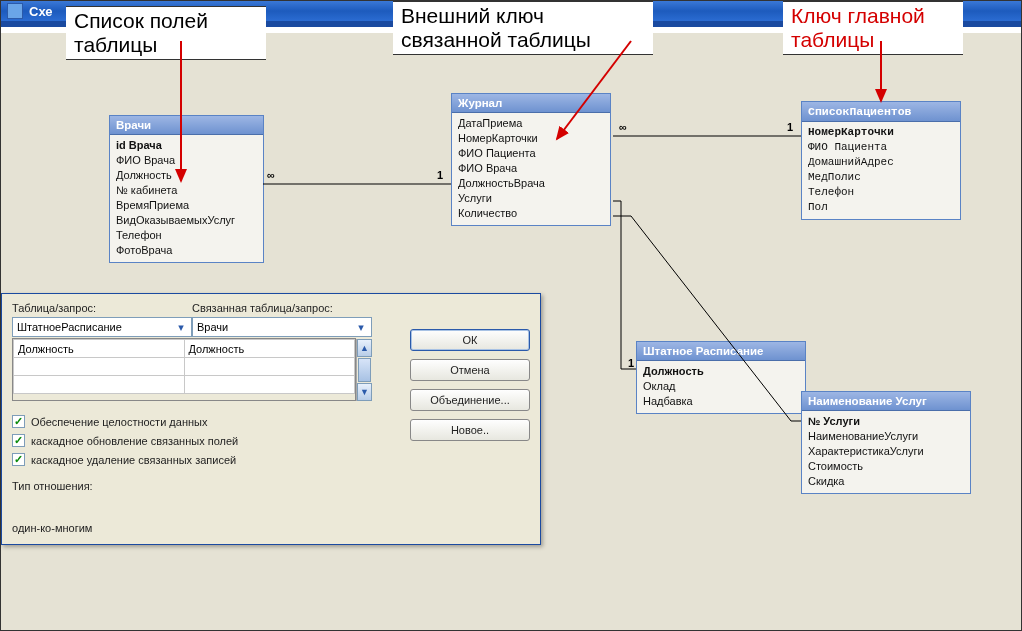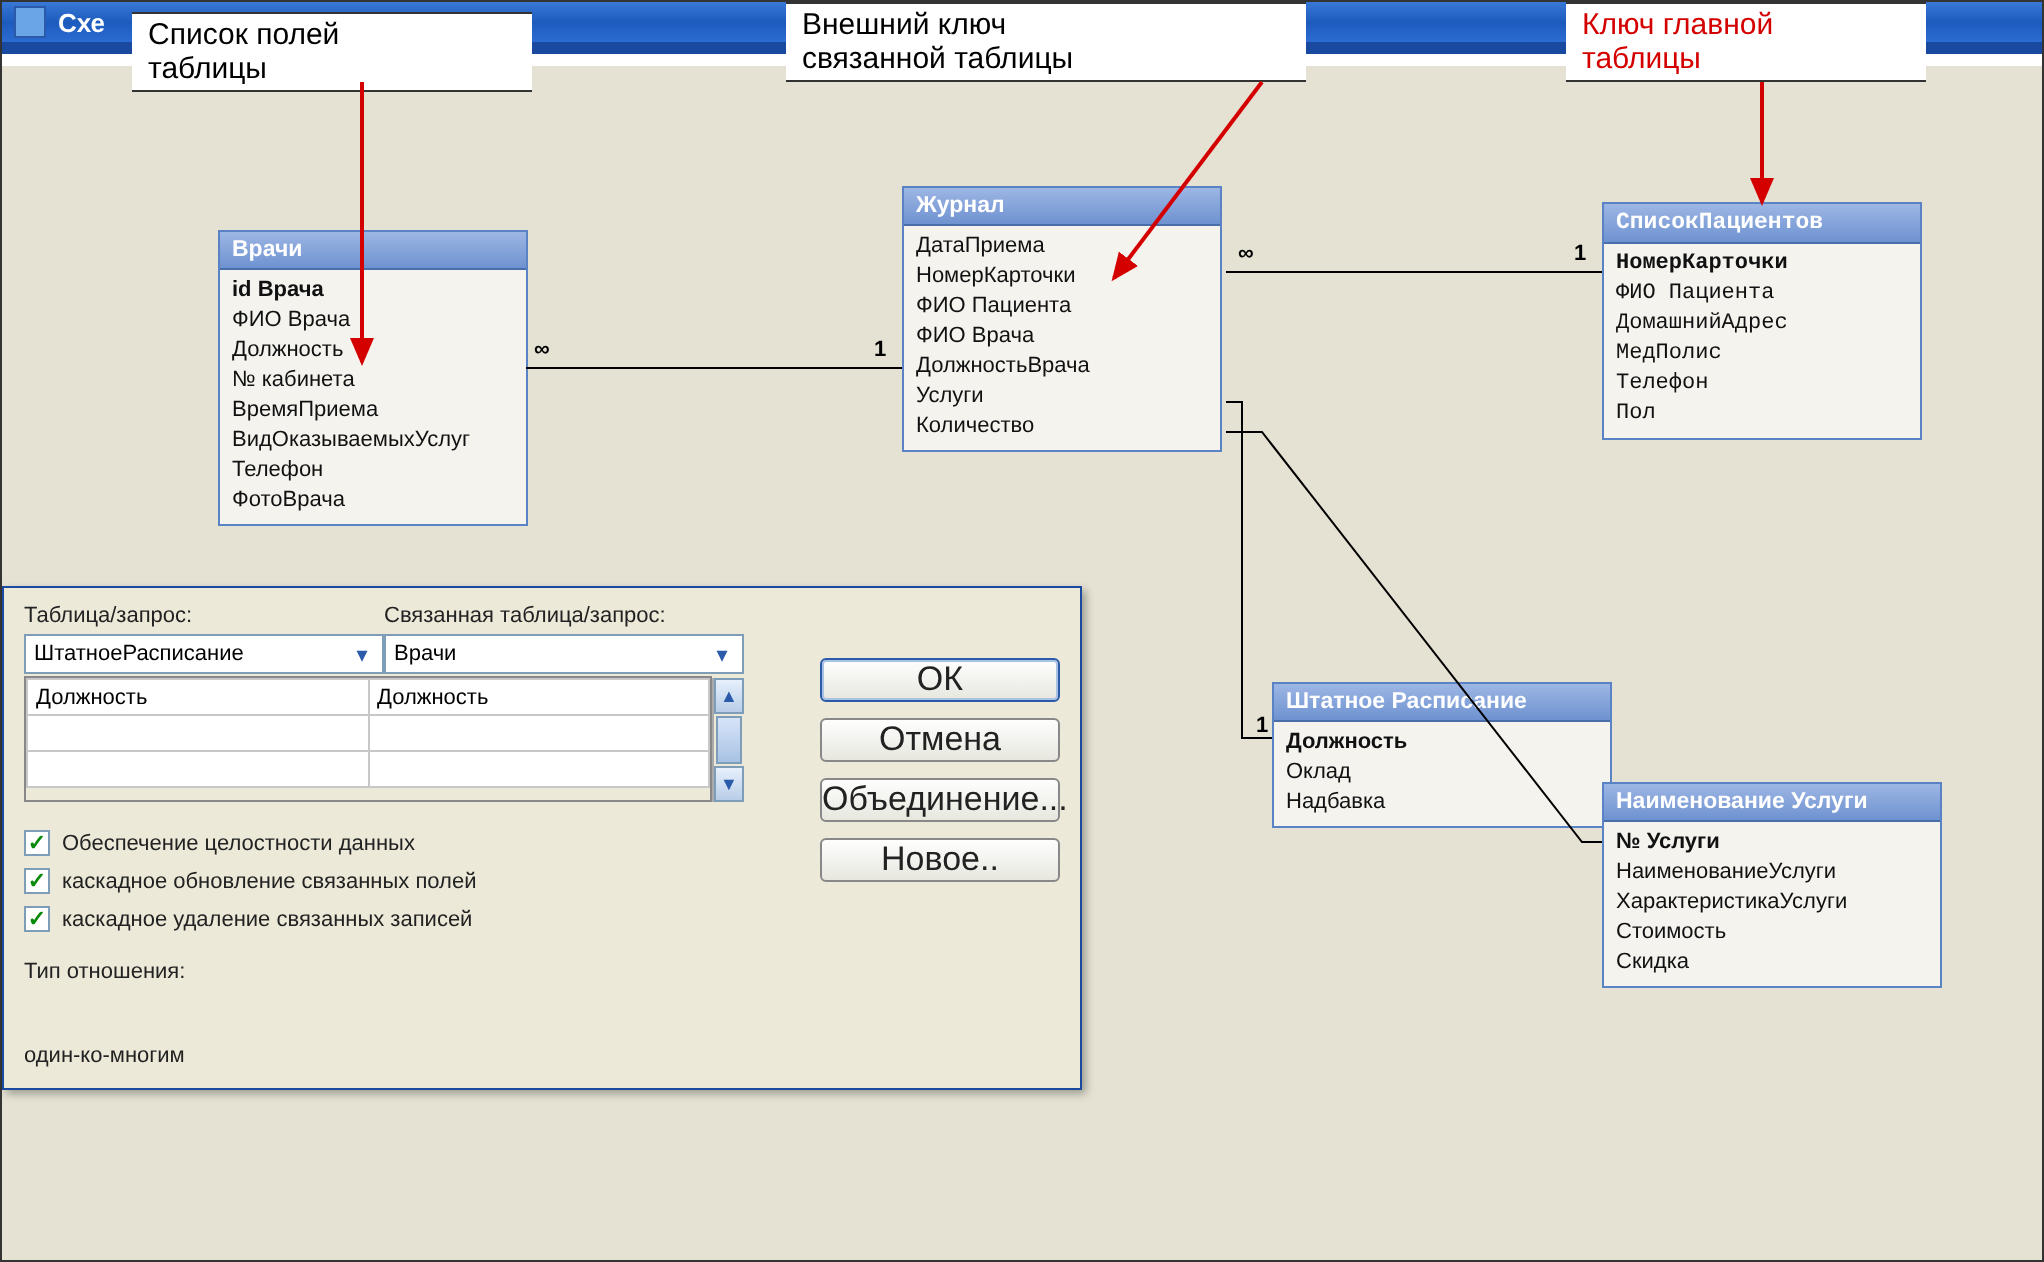--- a/index.html
+++ b/index.html
@@ -150,35 +150,35 @@
   .btn {
     display: block;
     width: 120px;
     height: 22px;
     margin-bottom: 8px;
     background: linear-gradient(to bottom, #fefefe 0%, #e7e7df 100%);
     border: 1px solid #888;
     border-radius: 3px;
     text-align: center;
     line-height: 20px;
-    font-size: 17px;
+    font-size: 11px;
     color: #222;
   }
   .btn.default { border: 1px solid #2b5aaa; box-shadow: 0 0 0 1px #a8c2e4 inset; }
   .dlg-btns { position: absolute; right: 10px; top: 35px; }
 
   .dlg-footer-row { display:flex; gap:30px; margin-top: 14px; color:#222;flex-direction:column; }
 
   .callout {
     position: absolute;
     background: #fff;
     border-top: 1px solid #333;
     border-bottom: 1px solid #333;
     padding: 2px 8px;
-    font-size: 15px;
+    font-size: 21px;
     color: #000;
     z-index: 50;
   }
   .callout.red { color: #d40000; }
 
   svg.lines {
     position: absolute;
     top: 0; left: 0;
     width: 1022px;
     height: 631px;
@@ -270,21 +270,21 @@
   <div class="table-box" style="left:635px; top:308px; width:170px;">
     <div class="table-title">Штатное Расписание</div>
     <div class="table-fields">
       <div class="pk">Должность</div>
       <div>Оклад</div>
       <div>Надбавка</div>
     </div>
   </div>
 
   <div class="table-box" style="left:800px; top:358px; width:170px;">
-    <div class="table-title">Наименование Услуги</div>
+    <div class="table-title">Наименование Услуг</div>
     <div class="table-fields">
       <div class="pk">№ Услуги</div>
       <div>НаименованиеУслуги</div>
       <div>ХарактеристикаУслуги</div>
       <div>Стоимость</div>
       <div>Скидка</div>
     </div>
   </div>
 
 </div>

